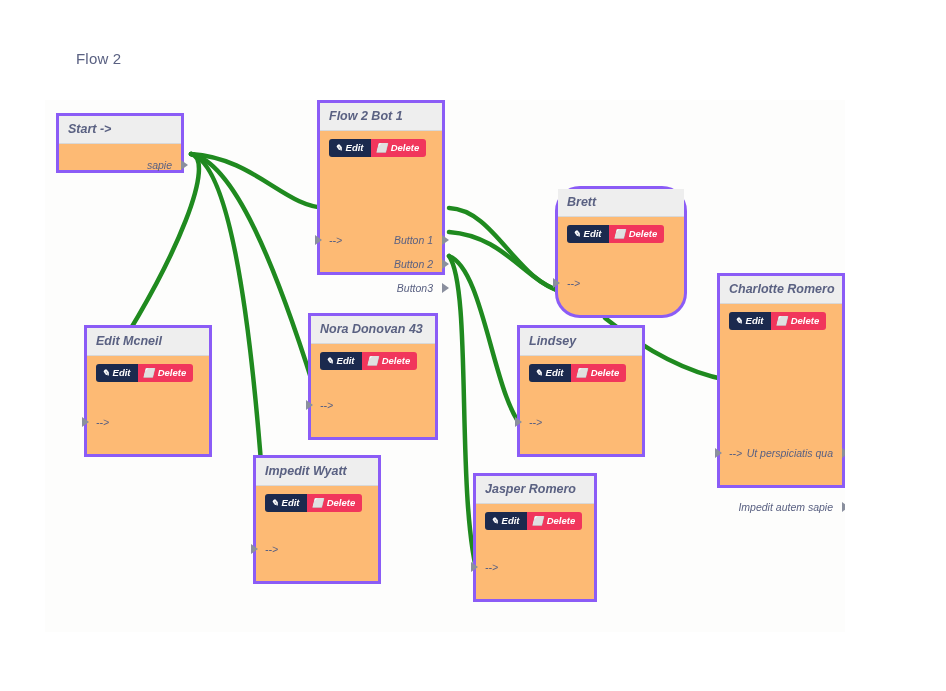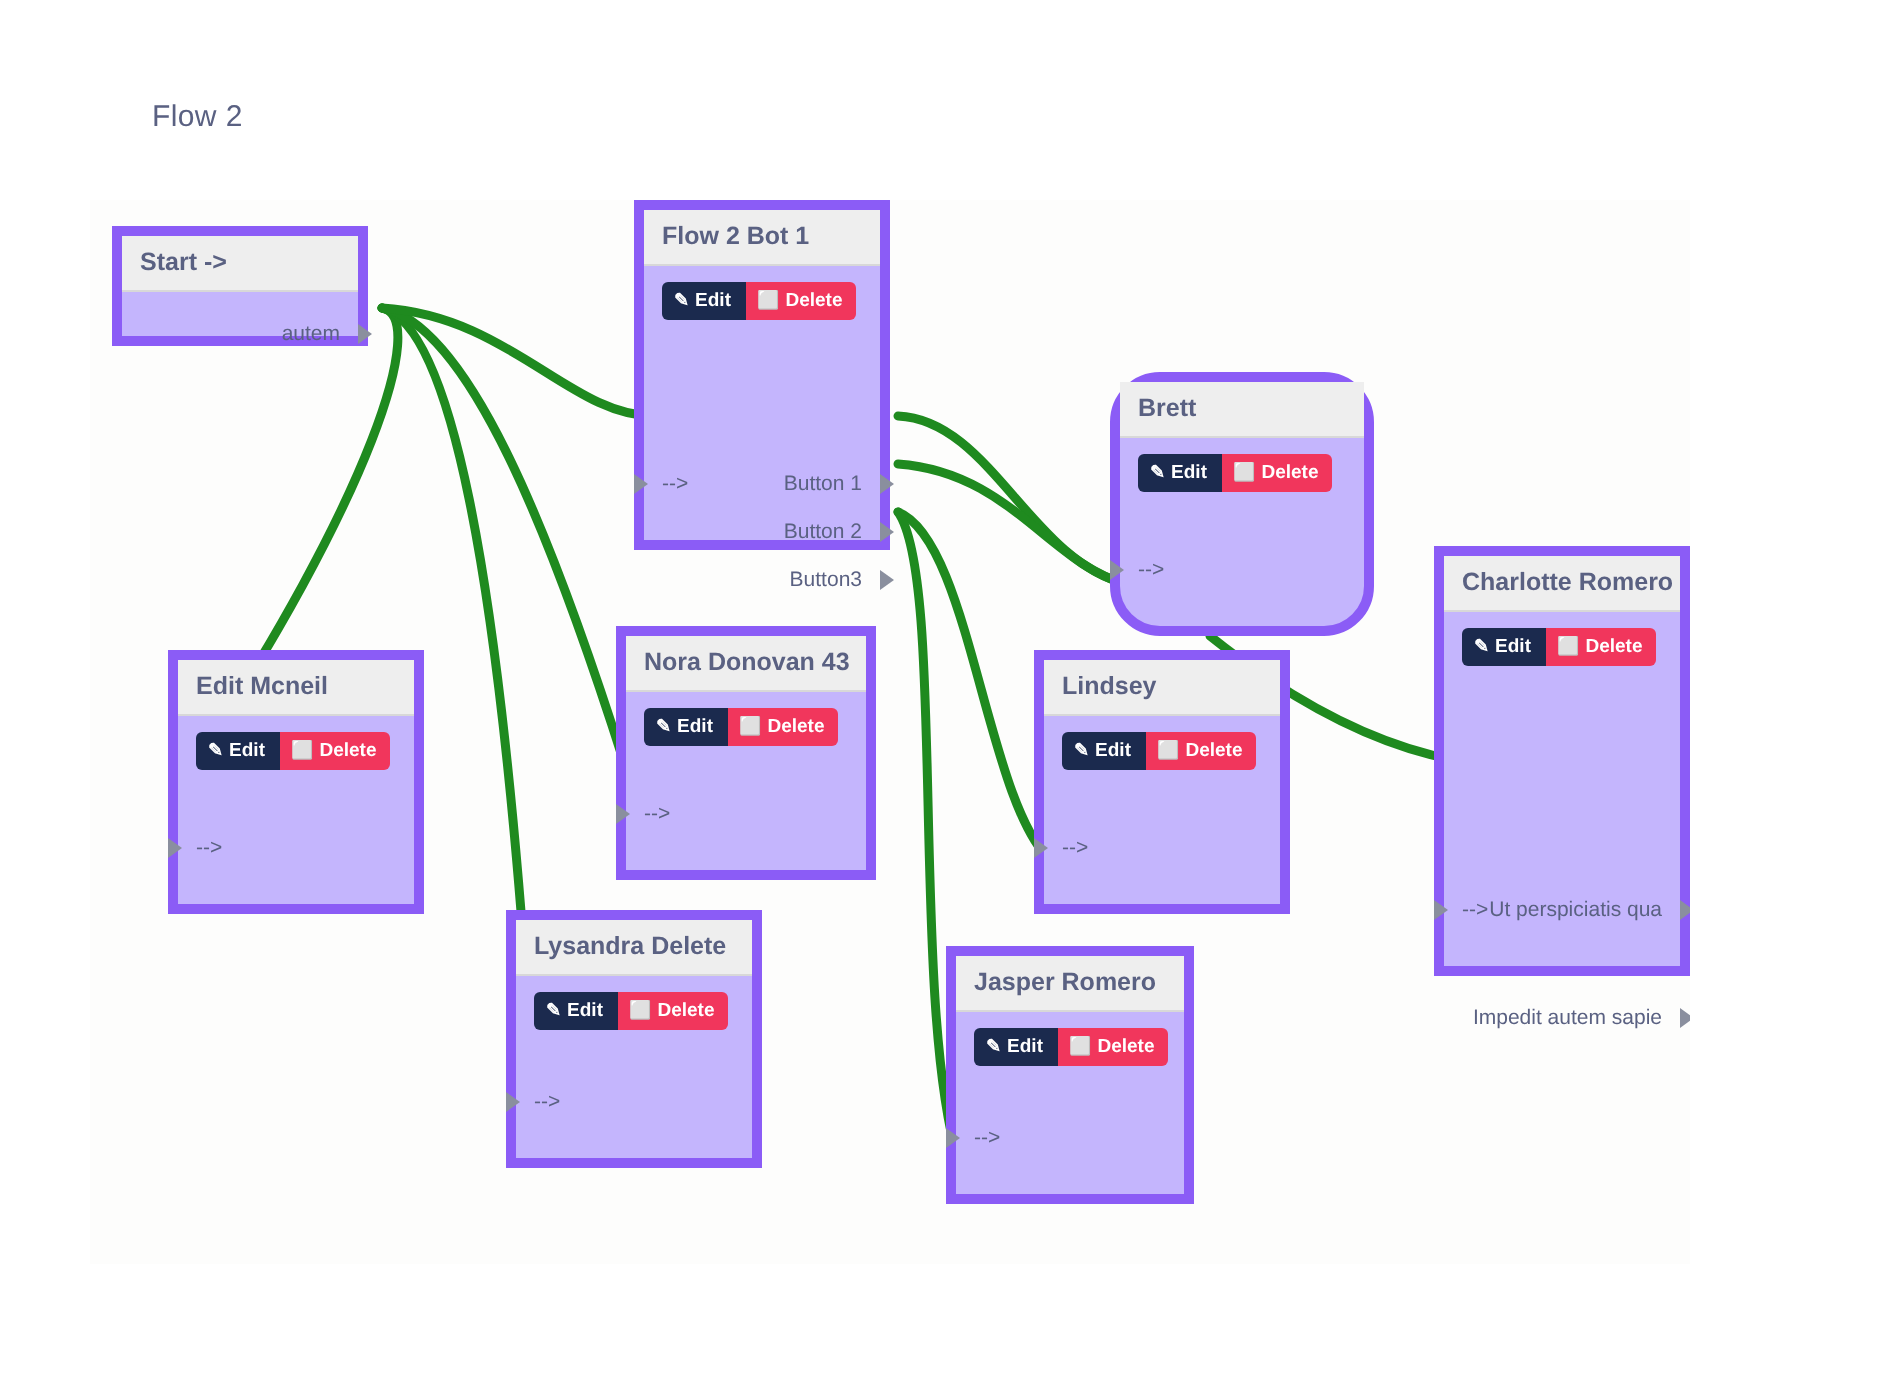--- a/index.html
+++ b/index.html
@@ -26,24 +26,25 @@
   .canvas{
     position:absolute;left:45px;top:100px;width:800px;height:532px;
     background:#fdfdfc;
     overflow:hidden;
   }
   .edges{position:absolute;left:0;top:0;width:800px;height:532px;pointer-events:none;}
 
   
   .node{
     position:absolute;
-    background:#c4b5fd;
-    border:5px solid #8b5cf6;
+    background:#fdba74;
+    border:3px solid #8b5cf6;
     box-sizing:border-box;
     font-size:11px;
+    font-style:italic;
   }
   .node-head{
     background:#eeeeee;
     border-bottom:1px solid #d8d8d8;
     padding:6px 9px 7px 9px;
     color:#5a6182;
     font-size:12.5px;
     font-weight:bold;
     white-space:nowrap;
     overflow:hidden;
@@ -105,21 +106,21 @@
         <path d="M 404,156 C 440,170 448,300 480,330" fill="none" stroke="#1f8a1f" stroke-width="4.5" stroke-linecap="round"></path>
         <path d="M 404,156 C 428,190 410,400 434,480" fill="none" stroke="#1f8a1f" stroke-width="4.5" stroke-linecap="round"></path>
         <path d="M 560,218 C 600,250 640,272 682,280" fill="none" stroke="#1f8a1f" stroke-width="4.5" stroke-linecap="round"></path>
       </svg>
     <div id="node-layer">
         <div class="node plain" style="left: 11px; top: 13px; width: 128px; height: 60px;">
           <div class="node-head">Start -&gt;</div>
           <div class="node-body">
             <div class="port out" style="top: 15px; max-width: 106px;">
               <span class="arrow"></span>
-              <span class="port-text" style="white-space: nowrap;">autem</span>
+              <span class="port-text" style="white-space: nowrap;">sapie</span>
             </div>
           </div>
         </div>
         <div class="node" style="left: 272px; top: 0px; width: 128px; height: 175px;">
           <div class="node-head">Flow 2 Bot 1</div>
           <div class="node-body">
             <div class="btn-row"><span class="btn btn-edit"><span class="gl">✎</span><span>Edit</span></span><span class="btn btn-del"><span class="gl">⬜</span><span>Delete</span></span></div>
             <div class="port in" style="top: 103px;">
               <span class="arrow"></span>
               <span class="port-text">--&gt;</span>
@@ -190,21 +191,21 @@
           <div class="node-head">Lindsey</div>
           <div class="node-body">
             <div class="btn-row"><span class="btn btn-edit"><span class="gl">✎</span><span>Edit</span></span><span class="btn btn-del"><span class="gl">⬜</span><span>Delete</span></span></div>
             <div class="port in" style="top: 60px;">
               <span class="arrow"></span>
               <span class="port-text">--&gt;</span>
             </div>
           </div>
         </div>
         <div class="node" style="left: 208px; top: 355px; width: 128px; height: 129px;">
-          <div class="node-head">Lysandra Delete</div>
+          <div class="node-head">Impedit Wyatt</div>
           <div class="node-body">
             <div class="btn-row"><span class="btn btn-edit"><span class="gl">✎</span><span>Edit</span></span><span class="btn btn-del"><span class="gl">⬜</span><span>Delete</span></span></div>
             <div class="port in" style="top: 57px;">
               <span class="arrow"></span>
               <span class="port-text">--&gt;</span>
             </div>
           </div>
         </div>
         <div class="node" style="left: 428px; top: 373px; width: 124px; height: 129px;">
           <div class="node-head">Jasper Romero</div>

